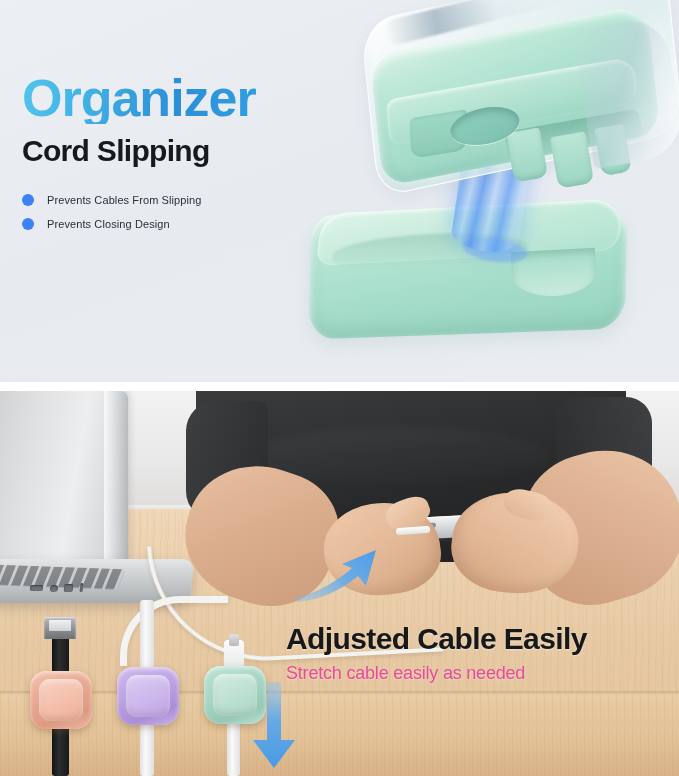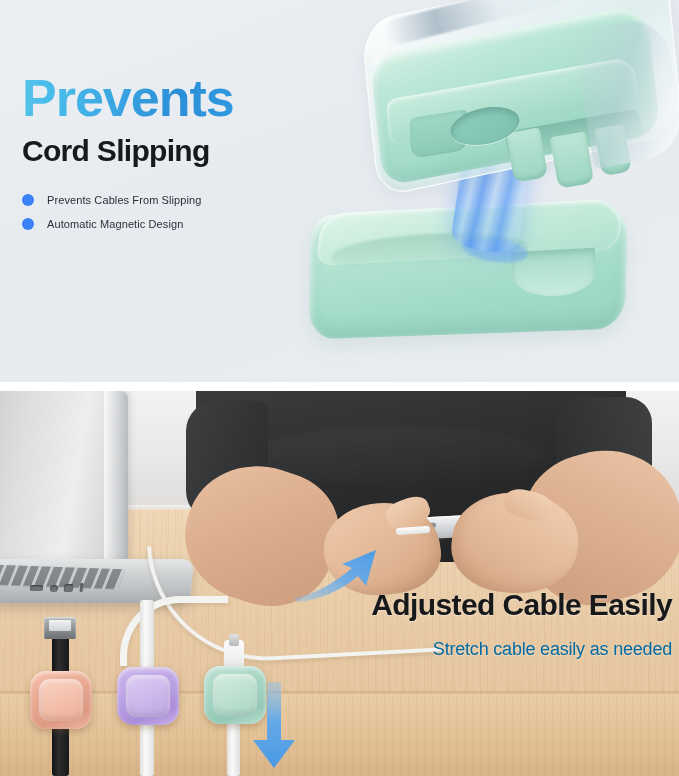--- a/index.html
+++ b/index.html
@@ -297,27 +297,27 @@
   .cable-tip{
     position:absolute; left:396px; top:136px; width:34px; height:7px;
     background:linear-gradient(180deg,#fdfdfd,#e3e4e4); border-radius:3px; transform:rotate(-4deg);
   }
 
   
   .arrow-up{ position:absolute; left:292px; top:548px; width:90px; height:54px; z-index:30; }
   .arrow-down{ position:absolute; left:252px; top:682px; width:44px; height:86px; z-index:30; }
 
   
-  .caption-block{ position:absolute; left:286px; top:588px; width:386px; z-index:30; text-align:right; }
+  .caption-block{ position:absolute; left:286px; top:622px; width:386px; z-index:30; text-align:left; }
   .caption-main{
     font-size:30px; font-weight:bold; color:#17181a; letter-spacing:-0.6px; white-space:nowrap;
     text-shadow:0 1px 2px rgba(255,255,255,.45);
   }
   .caption-sub{
-    margin-top:17px; font-size:18px; color:#0369a1; letter-spacing:-0.2px; white-space:nowrap;
+    margin-top:7px; font-size:18px; color:#ec4899; letter-spacing:-0.2px; white-space:nowrap;
     text-shadow:0 1px 2px rgba(255,255,255,.4);
   }
 
   
   .clip{
     position:absolute; width:62px; height:58px; border-radius:16px; z-index:26;
     box-shadow:0 3px 7px rgba(120,85,55,.35), inset 0 2px 4px rgba(255,255,255,.6);
   }
   .clip-inner{
     position:absolute; left:9px; top:8px; right:9px; bottom:8px; border-radius:11px;
@@ -397,31 +397,31 @@
       <div class="lid-tooth t2"></div>
       <div class="lid-tooth t3"></div>
       <div class="lid-mint-step"></div>
       <div class="lid-notch"></div>
       <div class="lid-hole"></div>
       <div class="lid-shell-edge"></div>
       <div class="lid-shell-glint"></div>
     </div>
 
     <div class="copy">
-      <div class="title-magnetic">Prevents</div>
+      <div class="title-magnetic">Organizer</div>
       <div class="title-sub">Cord Slipping</div>
 
       <div class="bullets">
         <div class="bullet-row">
           <span class="bullet-dot"></span>
           <span class="bullet-text">Prevents Cables From Slipping</span>
         </div>
         <div class="bullet-row">
           <span class="bullet-dot"></span>
-          <span class="bullet-text">Automatic Magnetic Design</span>
+          <span class="bullet-text">Prevents Closing Design</span>
         </div>
       </div>
     </div>
   </div>
 
   <div class="panel-divider"></div>
 
   <div class="panel-photo">
 
     <div class="wall"></div>

